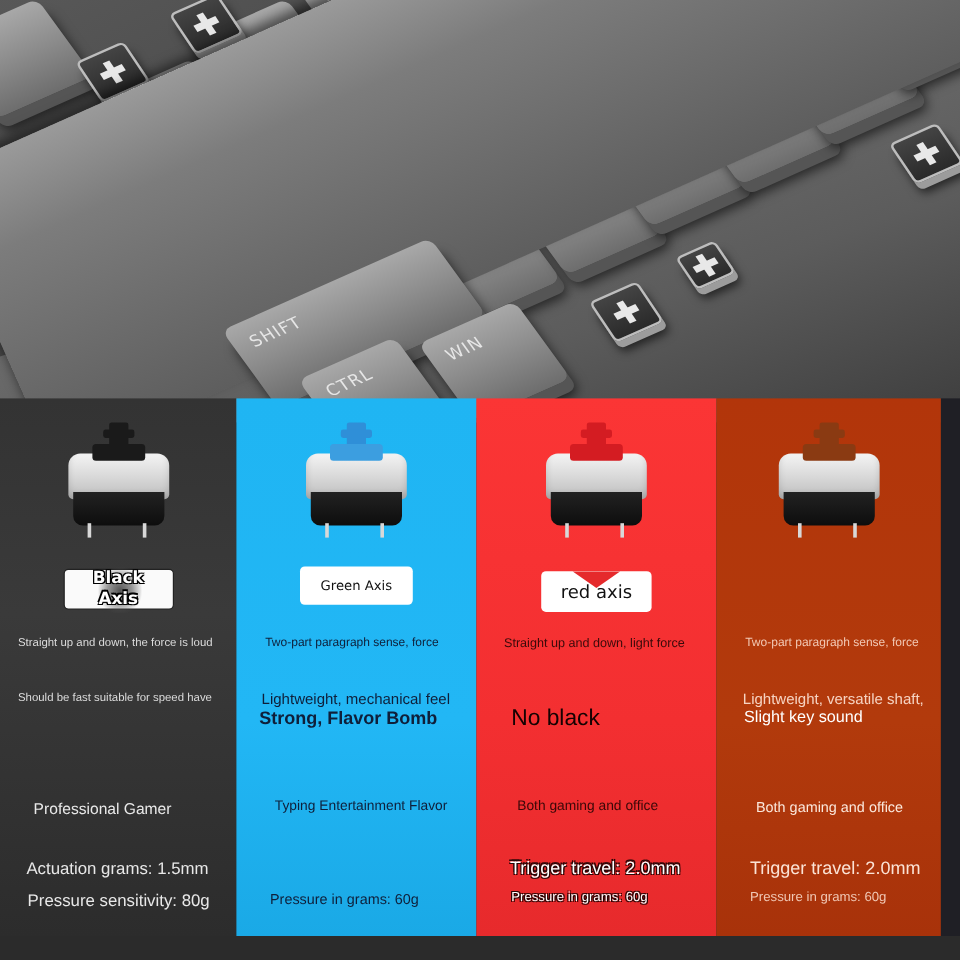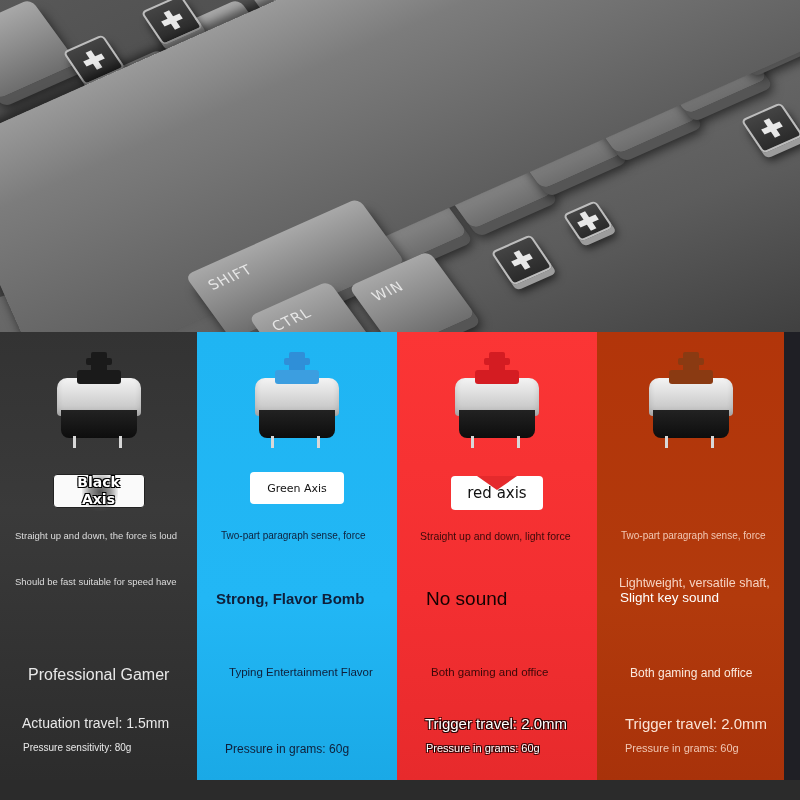--- a/index.html
+++ b/index.html
@@ -76,23 +76,23 @@
   .l1 { top: 198px; font-size: 10px; }
   .l2 { top: 228px; font-size: 12px; margin-top: 16px; }
   .l3 { top: 258px; font-size: 13px; }
   .l4 { top: 334px; font-size: 13px; }
   .l5 { top: 383px; font-size: 14px; }
   .l6 { top: 410px; font-size: 11px; }
 
   .panel.black .txt { color: #e8e8e8; }
   .panel.black .l1, .panel.black .l2 { left: 15px; font-size: 9.5px; color: #dcdcdc; }
   .panel.black .l3 { left: 17px; font-size: 13px; }
-  .panel.black .l4 { left: 28px; font-size: 16px; }
+  .panel.black .l4 { left: 28px; font-size: 13px; }
   .panel.black .l5 { left: 22px; }
-  .panel.black .l6 { left: 23px; font-size: 10px; }
+  .panel.black .l6 { left: 23px; font-size: 14px; }
 
   .panel.blue .txt { color: #0f1f3a; }
   .panel.blue .l1 { left: 24px; font-size: 10px; }
   .panel.blue .l2 { left: 21px; font-size: 12.5px; }
   .panel.blue .l3 { left: 19px; font-size: 15px; font-weight: bold; }
   .panel.blue .l4 { left: 32px; font-size: 11.5px; }
   .panel.blue .l5 { left: 26px; font-size: 14px; }
   .panel.blue .l6 { left: 28px; font-size: 12px; }
 
   .panel.red .txt { color: #2a0606; }
@@ -225,56 +225,57 @@
       <div class="pin p1"></div>
       <div class="pin p2"></div>
     </div>
     <div class="badge">
         <span>Black
 Axis</span>
       </div>
     <div class="txt l1">Straight up and down, the force is loud</div>
     <div class="txt l2">Should be fast suitable for speed have</div>
     <div class="txt l4">Professional Gamer</div>
-    <div class="txt l5">Actuation travel: 1.5mm</div>
+    <div class="txt l5">Actuation grams: 1.5mm</div>
     <div class="txt l6">Pressure sensitivity: 80g</div>
   </div>
 
   <div class="panel blue">
     <div class="switch">
       <div class="stem" style="background:#2f8fd8"></div>
       <div class="housing"></div>
       <div class="plateTop" style="background:#3c9ee0"></div>
       <div class="base"></div>
       <div class="pin p1"></div>
       <div class="pin p2"></div>
     </div>
     <div class="badge" style="top:140px;height:32px;width:94px;">
         <span>Green Axis</span>
       </div>
     <div class="txt l1">Two-part paragraph sense, force</div>
+    <div class="txt l2">Lightweight, mechanical feel</div>
     <div class="txt l3">Strong, Flavor Bomb</div>
     <div class="txt l4">Typing Entertainment Flavor</div>
     <div class="txt l6">Pressure in grams: 60g</div>
   </div>
 
   <div class="panel red">
     <div class="switch">
       <div class="stem" style="background:#d41c22"></div>
       <div class="housing"></div>
       <div class="plateTop" style="background:#d41c22"></div>
       <div class="base"></div>
       <div class="pin p1"></div>
       <div class="pin p2"></div>
     </div>
     <div class="badge">
         <span>red axis</span>
       </div>
     <div class="txt l1">Straight up and down, light force</div>
-    <div class="txt l3">No sound</div>
+    <div class="txt l3">No black</div>
     <div class="txt l4">Both gaming and office</div>
     <div class="txt l5">Trigger travel: 2.0mm</div>
     <div class="txt l6">Pressure in grams: 60g</div>
   </div>
 
   <div class="panel tea">
     <div class="switch">
       <div class="stem" style="background:#8a3a12"></div>
       <div class="housing"></div>
       <div class="plateTop" style="background:#8a3a12"></div>

